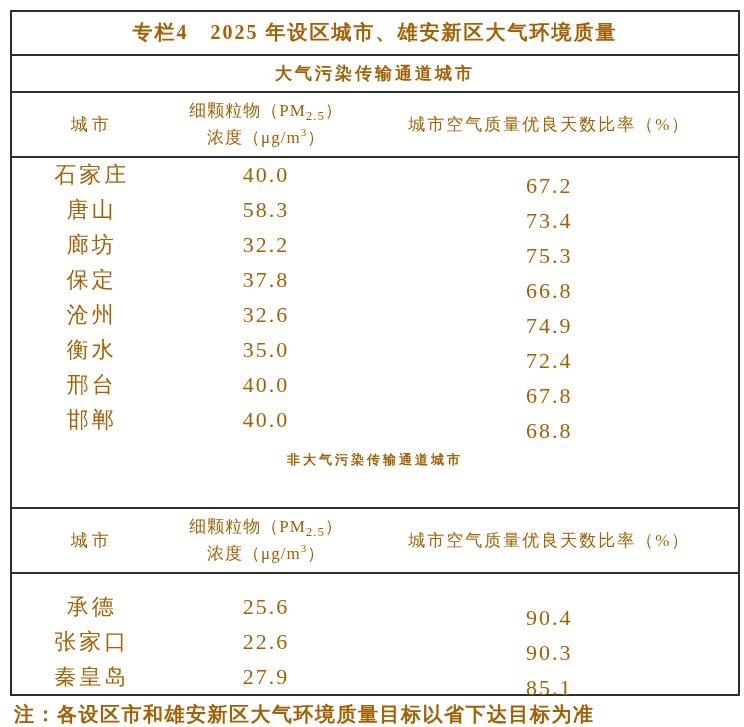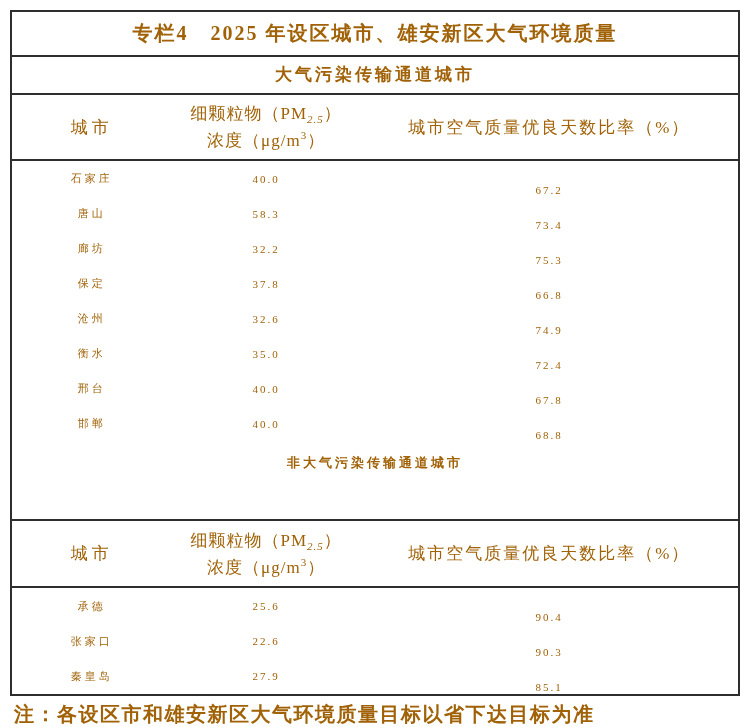--- a/index.html
+++ b/index.html
@@ -55,36 +55,36 @@
     box-sizing: border-box;
     border-bottom: 2px solid #2e2e2e;
     display: flex;
     align-items: center;
     font-size: 17px;
   }
   .colhead .hc { text-align: center; }
   .hc-city  { width: 22%; letter-spacing: 4px; }
   .hc-pm    { width: 26%; line-height: 27px; letter-spacing: 1px; }
   .hc-ratio { width: 52%; letter-spacing: 2px; }
-  sub { font-size: 11px; line-height: 0; font-style: italic; }
+  sub { font-size: 13px; line-height: 0; }
   sup { font-size: 11px; line-height: 0; }
   .datablock {
     box-sizing: border-box;
     border-bottom: 2px solid #2e2e2e;
     display: flex;
     flex-direction: column;
   }
   #rows-1 { height: 361px; }
-  #rows-2 { flex: 1; border-bottom: none; padding-top: 1px; }
+  #rows-2 { flex: 1; border-bottom: none; padding-top: 15px; }
   .drow {
     height: 35px;
     flex: 0 0 35px;
     display: flex;
     align-items: center;
-    font-size: 11px;
+    font-size: 22px;
   }
   .cell { text-align: center; }
   .c-city  { width: 22%; letter-spacing: 3px; }
   .c-pm    { width: 26%; letter-spacing: 2px; }
   .c-ratio { width: 52%; letter-spacing: 2px; margin-top: 22px; }
   .inner-section {
     margin-top: 13px;
     text-align: center;
     font-weight: bold;
     font-size: 13px;

